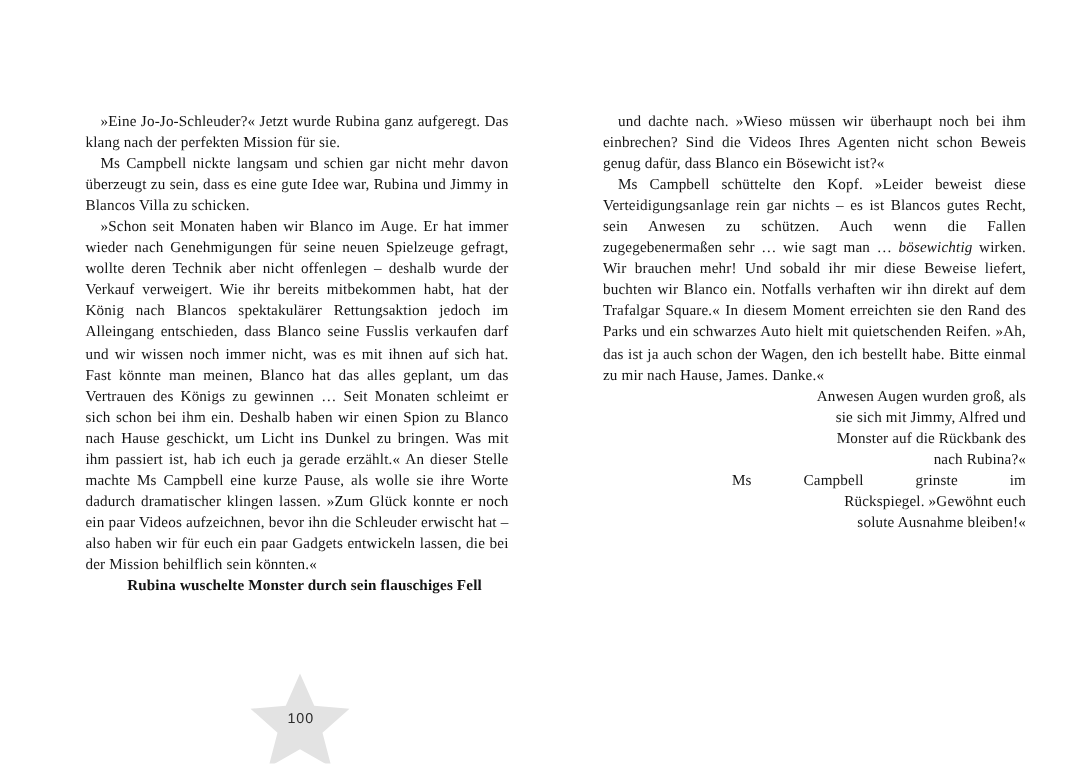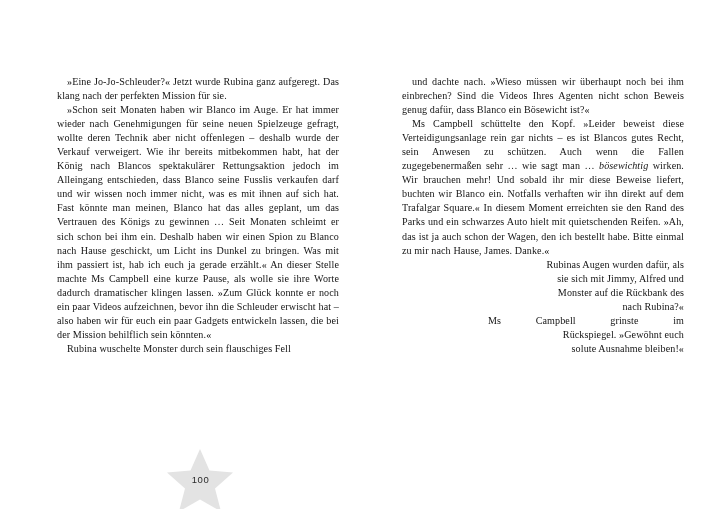--- a/index.html
+++ b/index.html
@@ -45,21 +45,22 @@
     margin-top: 12px;
   }
   .page-left .text-block  { left: 57px; }
   .page-right .text-block { left: 42px; }
 
   .text-block p {
     margin: 0;
     text-indent: 10px;
   }
   .text-block p.open-end {
-    text-align: left;
+    text-align: center;
+    font-weight: bold;
   }
   em {
     font-style: italic;
   }
 
   
   .taper {
     width: 282px;
     font-size: 10.1px;
     line-height: 14.05px;
@@ -103,20 +104,21 @@
 </style>
 </head>
 <body>
 
 <div class="spread">
 
   <div class="page page-left">
 
     <div class="text-block">
       <p>»Eine Jo-Jo-Schleuder?« Jetzt wurde Rubina ganz aufgeregt. Das klang nach der perfekten Mission für sie.</p>
+      <p>Ms Campbell nickte langsam und schien gar nicht mehr davon überzeugt zu sein, dass es eine gute Idee war, Rubina und Jimmy in Blancos Villa zu schicken.</p>
       <p>»Schon seit Monaten haben wir Blanco im Auge. Er hat immer wieder nach Genehmigungen für seine neuen Spielzeuge gefragt, wollte deren Technik aber nicht offenlegen – deshalb wurde der Verkauf verweigert. Wie ihr bereits mitbekommen habt, hat der König nach Blancos spektakulärer Rettungsaktion jedoch im Alleingang entschieden, dass Blanco seine Fusslis verkaufen darf und wir wissen noch immer nicht, was es mit ihnen auf sich hat. Fast könnte man meinen, Blanco hat das alles geplant, um das Vertrauen des Königs zu gewinnen … Seit Monaten schleimt er sich schon bei ihm ein. Deshalb haben wir einen Spion zu Blanco nach Hause geschickt, um Licht ins Dunkel zu bringen. Was mit ihm passiert ist, hab ich euch ja gerade erzählt.« An dieser Stelle machte Ms Campbell eine kurze Pause, als wolle sie ihre Worte dadurch dramatischer klingen lassen. »Zum Glück konnte er noch ein paar Videos aufzeichnen, bevor ihn die Schleuder erwischt hat – also haben wir für euch ein paar Gadgets entwickeln lassen, die bei der Mission behilflich sein könnten.«</p>
       <p class="open-end">Rubina wuschelte Monster durch sein flauschiges Fell</p>
     </div>
 
     <div class="folio folio-left">
       <svg viewBox="0 0 74 74" width="74" height="74">
         <polygon points="37,6 46.5,27.5 70,29.5 52,45.5 58,68.5 37,56.5 16,68.5 22,45.5 4,29.5 27.5,27.5" fill="#e3e3e3"></polygon>
       </svg>
       <div class="num">100</div>
     </div>
@@ -124,21 +126,21 @@
 
   <div class="page page-right">
 
     <div class="text-block">
       <p>und dachte nach. »Wieso müssen wir überhaupt noch bei ihm einbrechen? Sind die Videos Ihres Agenten nicht schon Beweis genug dafür, dass Blanco ein Bösewicht ist?«</p>
       <p>
         <span>Ms Campbell schüttelte den Kopf. »Leider beweist diese Verteidigungsanlage rein gar nichts – es ist Blancos gutes Recht, sein Anwesen zu schützen. Auch wenn die Fallen zugegebenermaßen sehr … wie sagt man … </span><em>bösewichtig</em><span> wirken. Wir brauchen mehr! Und sobald ihr mir diese Beweise liefert, buchten wir Blanco ein. Notfalls verhaften wir ihn direkt auf dem Trafalgar Square.« In diesem Moment erreichten sie den Rand des Parks und ein schwarzes Auto hielt mit quietschenden Reifen. »Ah, das ist ja auch schon der Wagen, den ich bestellt habe. Bitte einmal zu mir nach Hause, James. Danke.«</span>
       </p>
 
       <div class="taper">
-        <div class="tline">Rubinas Augen wurden dafür, als</div>
+        <div class="tline">Anwesen Augen wurden groß, als</div>
         <div class="tline">sie sich mit Jimmy, Alfred und</div>
         <div class="tline">Monster auf die Rückbank des</div>
         <div class="tline">nach Rubina?«</div>
         <div class="tline spread-line" style="padding-left:86px">
           <span>Ms</span><span>Campbell</span><span>grinste</span><span>im</span>
         </div>
         <div class="tline">Rückspiegel. »Gewöhnt euch</div>
         <div class="tline">solute Ausnahme bleiben!«</div>
       </div>
     </div>

